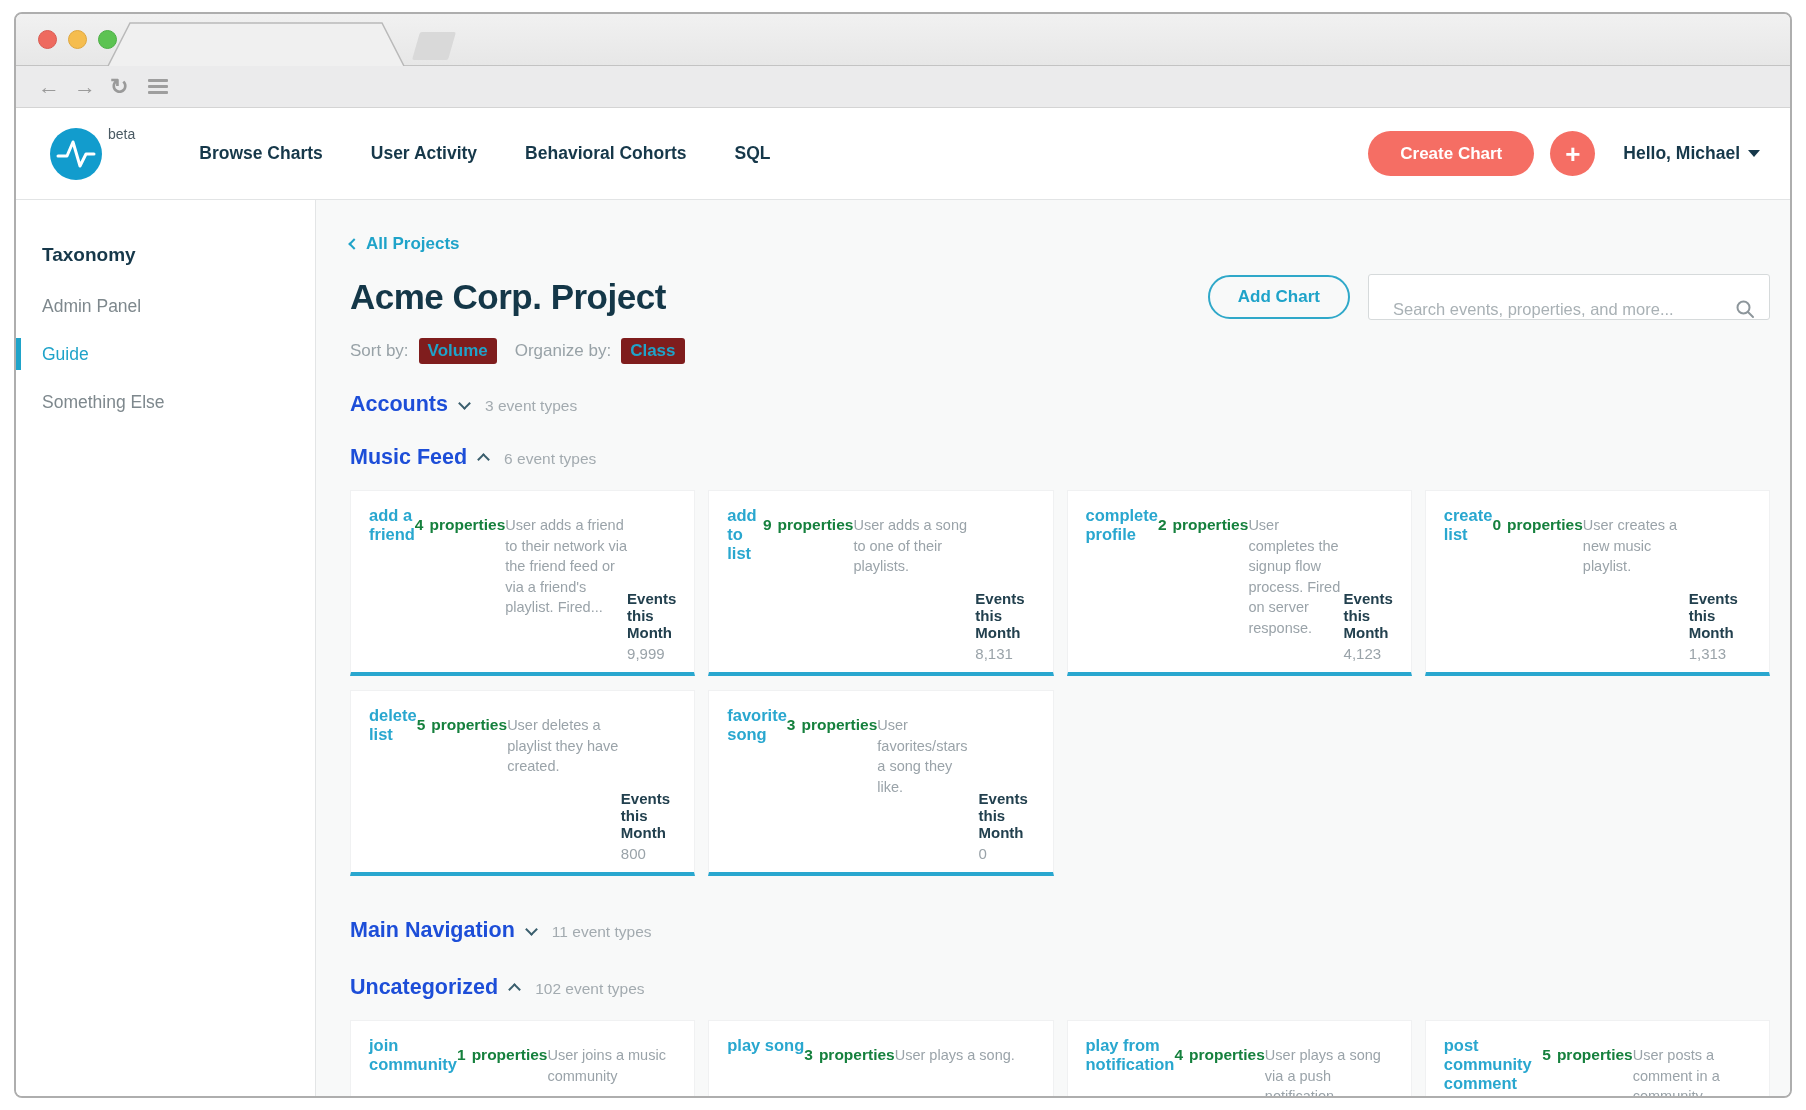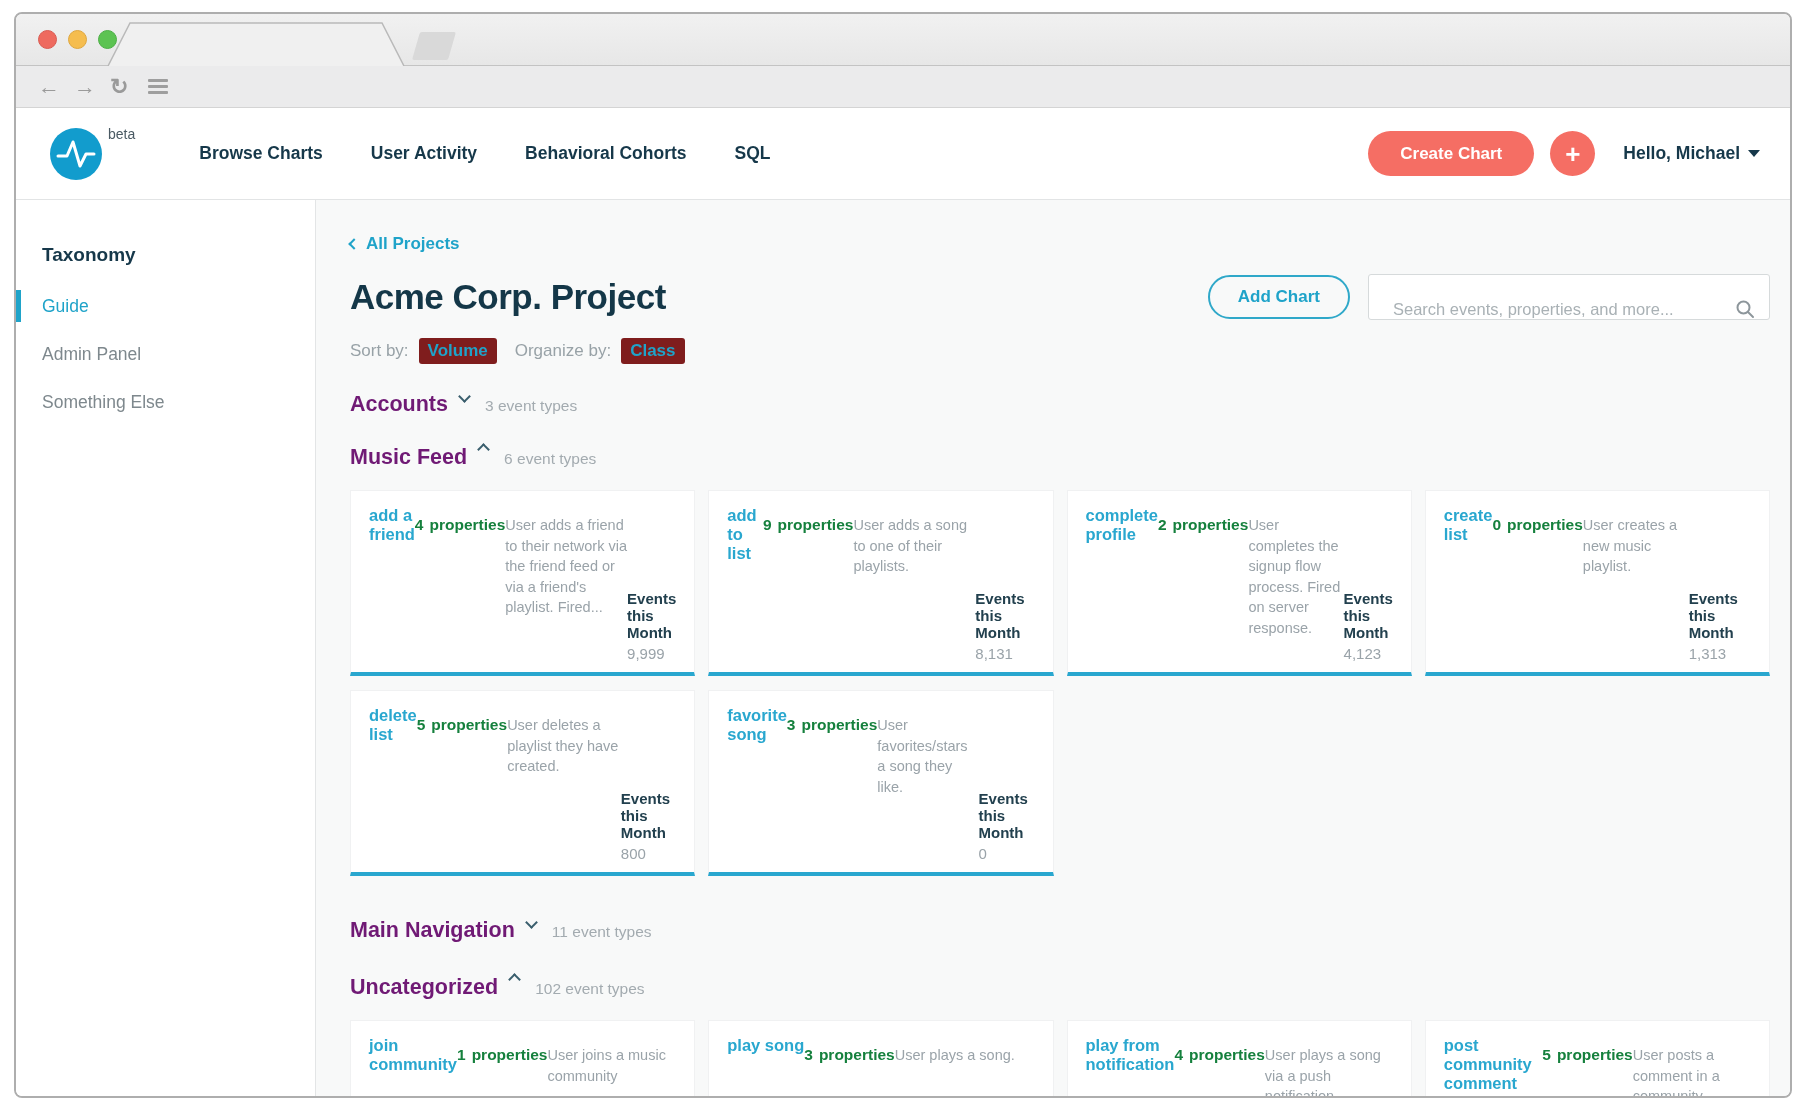--- a/index.html
+++ b/index.html
@@ -94,21 +94,21 @@
     flex:1; border:none; outline:none; font-size:16.5px; color:#5a6468;
     font-family:"Liberation Sans", sans-serif; background:transparent;
   }
   .searchbox input::placeholder { color:#a9b1b5; }
 
   .sortrow { display:flex; align-items:center; gap:10px; margin-top:18px; font-size:17px; }
   .sortlabel { color:#98a2a7; }
   .sortchip { background:#7f1d1d; border-radius:3px; padding:3px 9px; color:#1fa3c9; font-weight:bold; }
 
   .section-head { display:flex; align-items:baseline; gap:16px; margin-top:28px; }
-  .section-name { color:#701a75; font-size:21.5px; font-weight:bold; display:flex; align-items:flex-start; gap:12px; }
+  .section-name { color:#1d4ed8; font-size:21.5px; font-weight:bold; display:flex; align-items:center; gap:12px; }
   .sec-chev { display:inline-block; width:9px; height:9px; border-right:2.5px solid #3a5e6d; border-bottom:2.5px solid #3a5e6d; margin-bottom:3px; }
   .sec-chev.down { transform:rotate(45deg); }
   .sec-chev.up { transform:rotate(-135deg); margin-bottom:-3px; }
   .section-meta { color:#a3abb0; font-size:15.5px; }
 
   .cardgrid { display:grid; grid-template-columns:repeat(4,1fr); gap:14px 13px; margin-top:20px; }
   .card {
     background:#fff; border:1px solid #f0f1f2; border-bottom:4px solid #29a7cf;
     min-height:186px; padding:15px 18px 10px 18px; display:flex; 
   }
@@ -172,26 +172,26 @@
       <div class="greeting">
         <span>Hello, Michael</span>
         <span class="caret-down"></span>
       </div>
     </div>
   </div>
 
   <div class="appbody">
     <aside class="sidebar">
       <div class="sidebar-title">Taxonomy</div>
+      <div class="side-item">
+        <span>Admin Panel</span>
+      </div>
       <div class="side-item active">
         <span class="active-bar"></span>
         <span>Guide</span>
-      </div>
-      <div class="side-item">
-        <span>Admin Panel</span>
       </div>
       <div class="side-item">
         <span>Something Else</span>
       </div>
     </aside>
 
     <main class="main">
 
       <div class="backlink">
         <span class="chev"></span>

